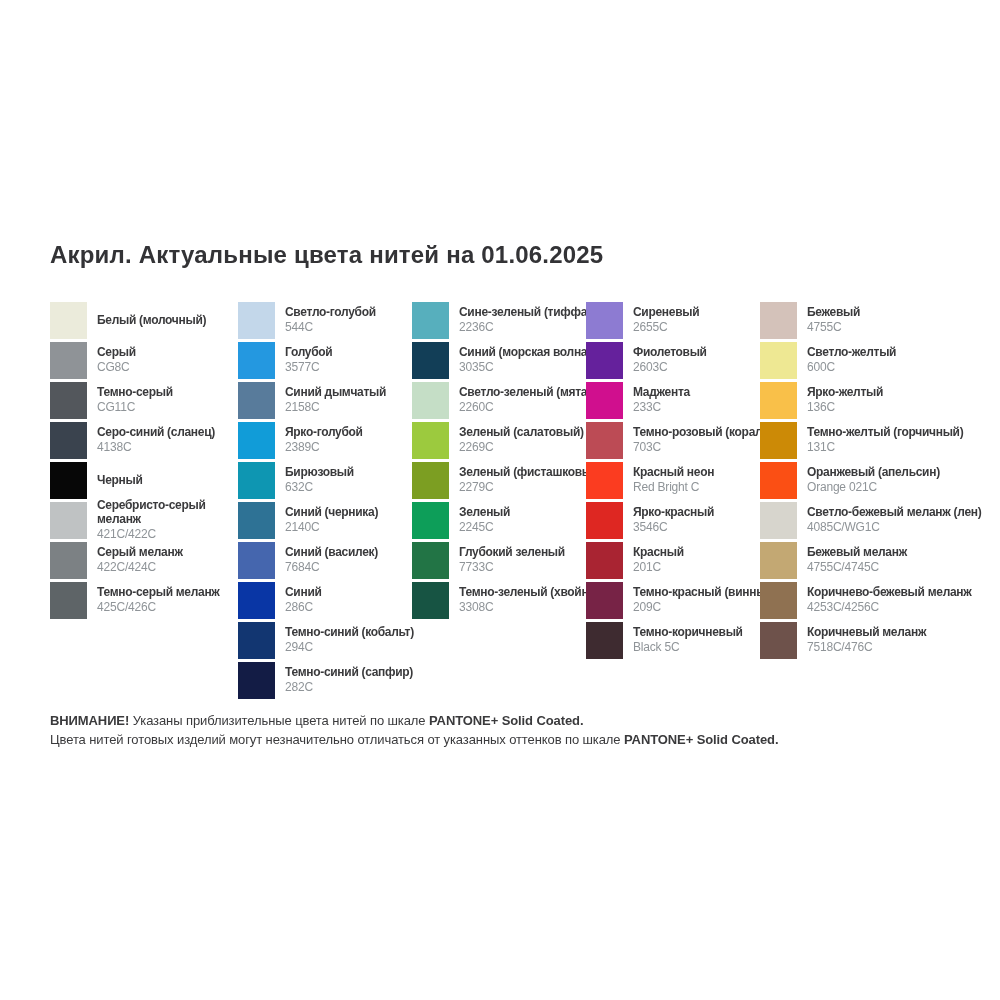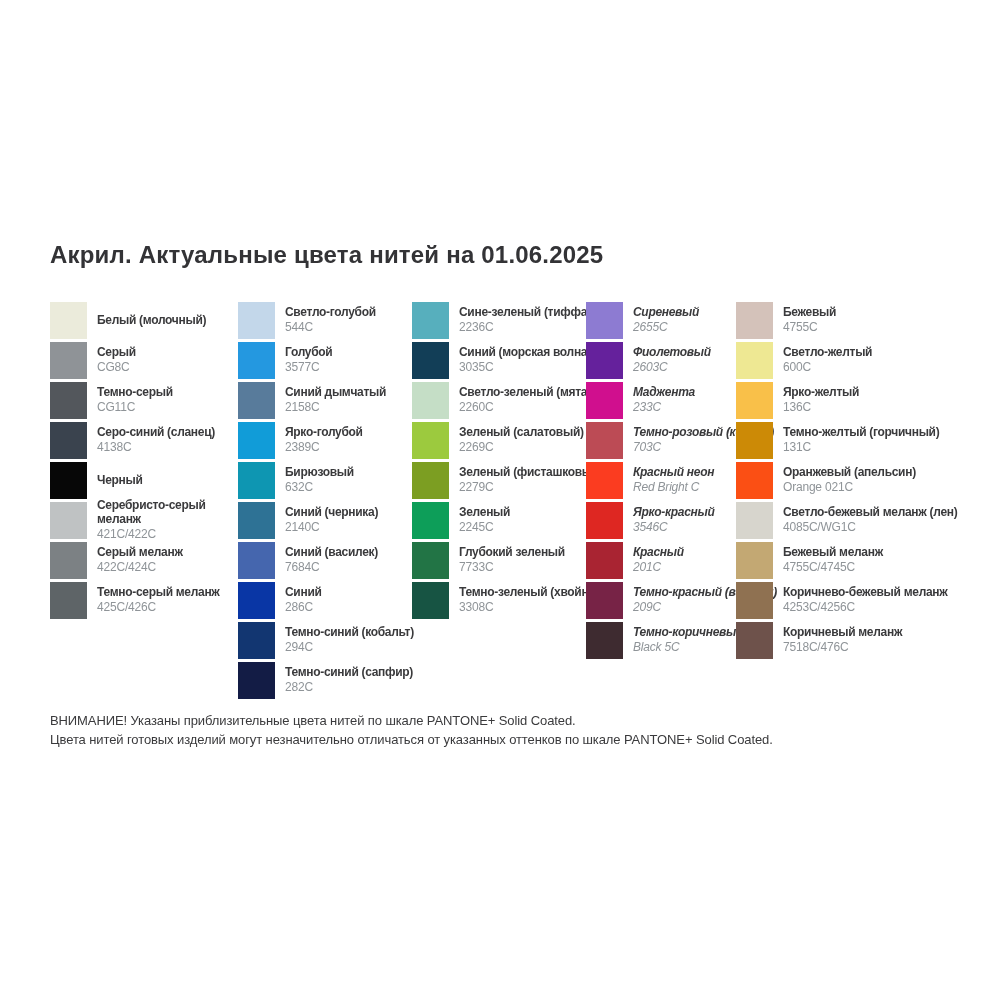--- a/index.html
+++ b/index.html
@@ -9,38 +9,38 @@
   }
   .title{
     position:absolute;left:50px;top:241px;margin:0;
     font-size:24px;font-weight:bold;letter-spacing:.2px;color:#333336;
   }
   .grid{position:absolute;top:302px;left:0;width:1000px;}
   .column{position:absolute;top:0;}
   .column:nth-child(1){left:50px;}
   .column:nth-child(2){left:230px;margin-left:8px;}
   .column:nth-child(3){left:412px;}
-  .column:nth-child(4){left:586px;font-style:italic;}
-  .column:nth-child(5){left:736px;}
+  .column:nth-child(4){left:586px;}
+  .column:nth-child(5){left:760px;}
   .row{display:flex;align-items:stretch;margin-bottom:3px;height:37px;}
   .swatch{width:37px;height:37px;flex:0 0 37px;margin-right:10px;}
   .meta{display:flex;flex-direction:column;justify-content:center;width:178px;}
   .cname{
     font-size:12px;font-weight:bold;line-height:1.15;
     letter-spacing:-.3px;white-space:pre;color:#3a3a3c;
   }
   .ccode{
     font-size:12px;font-weight:normal;line-height:1.25;
     letter-spacing:-.2px;color:#8f9498;white-space:pre;
   }
   .footer{
     position:absolute;left:50px;top:712px;width:820px;
     font-size:13px;line-height:1.45;color:#3a3a3c;letter-spacing:-.1px;
   }
-  .footer .b{font-weight:normal;}
+  .footer .b{font-weight:bold;}
 </style>
 </head>
 <body>
 
 <h1 class="title">Акрил. Актуальные цвета нитей на 01.06.2025</h1>
 
 <div class="grid">
     <div class="column">
       <div class="row">
     <div class="swatch" style="background: rgb(235, 235, 219);"></div>

